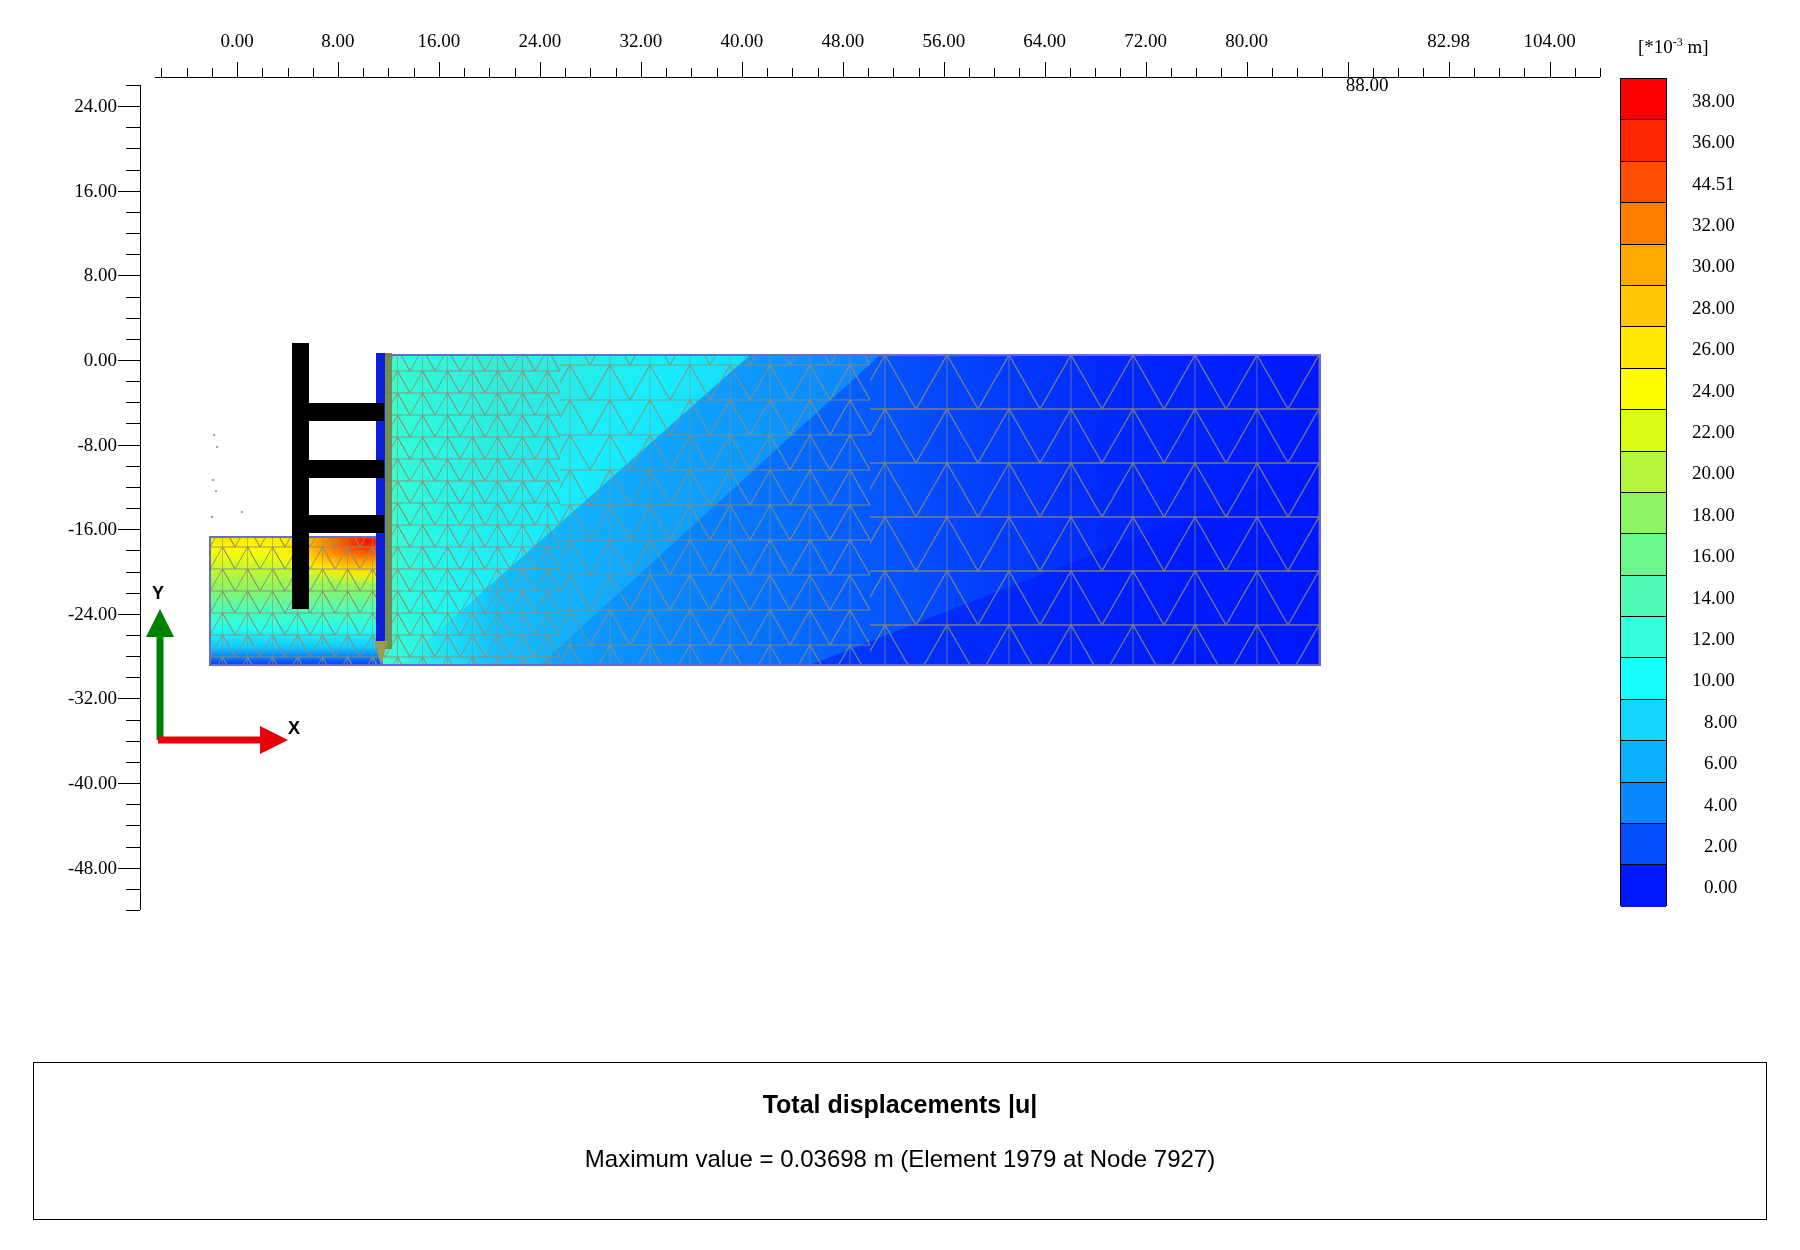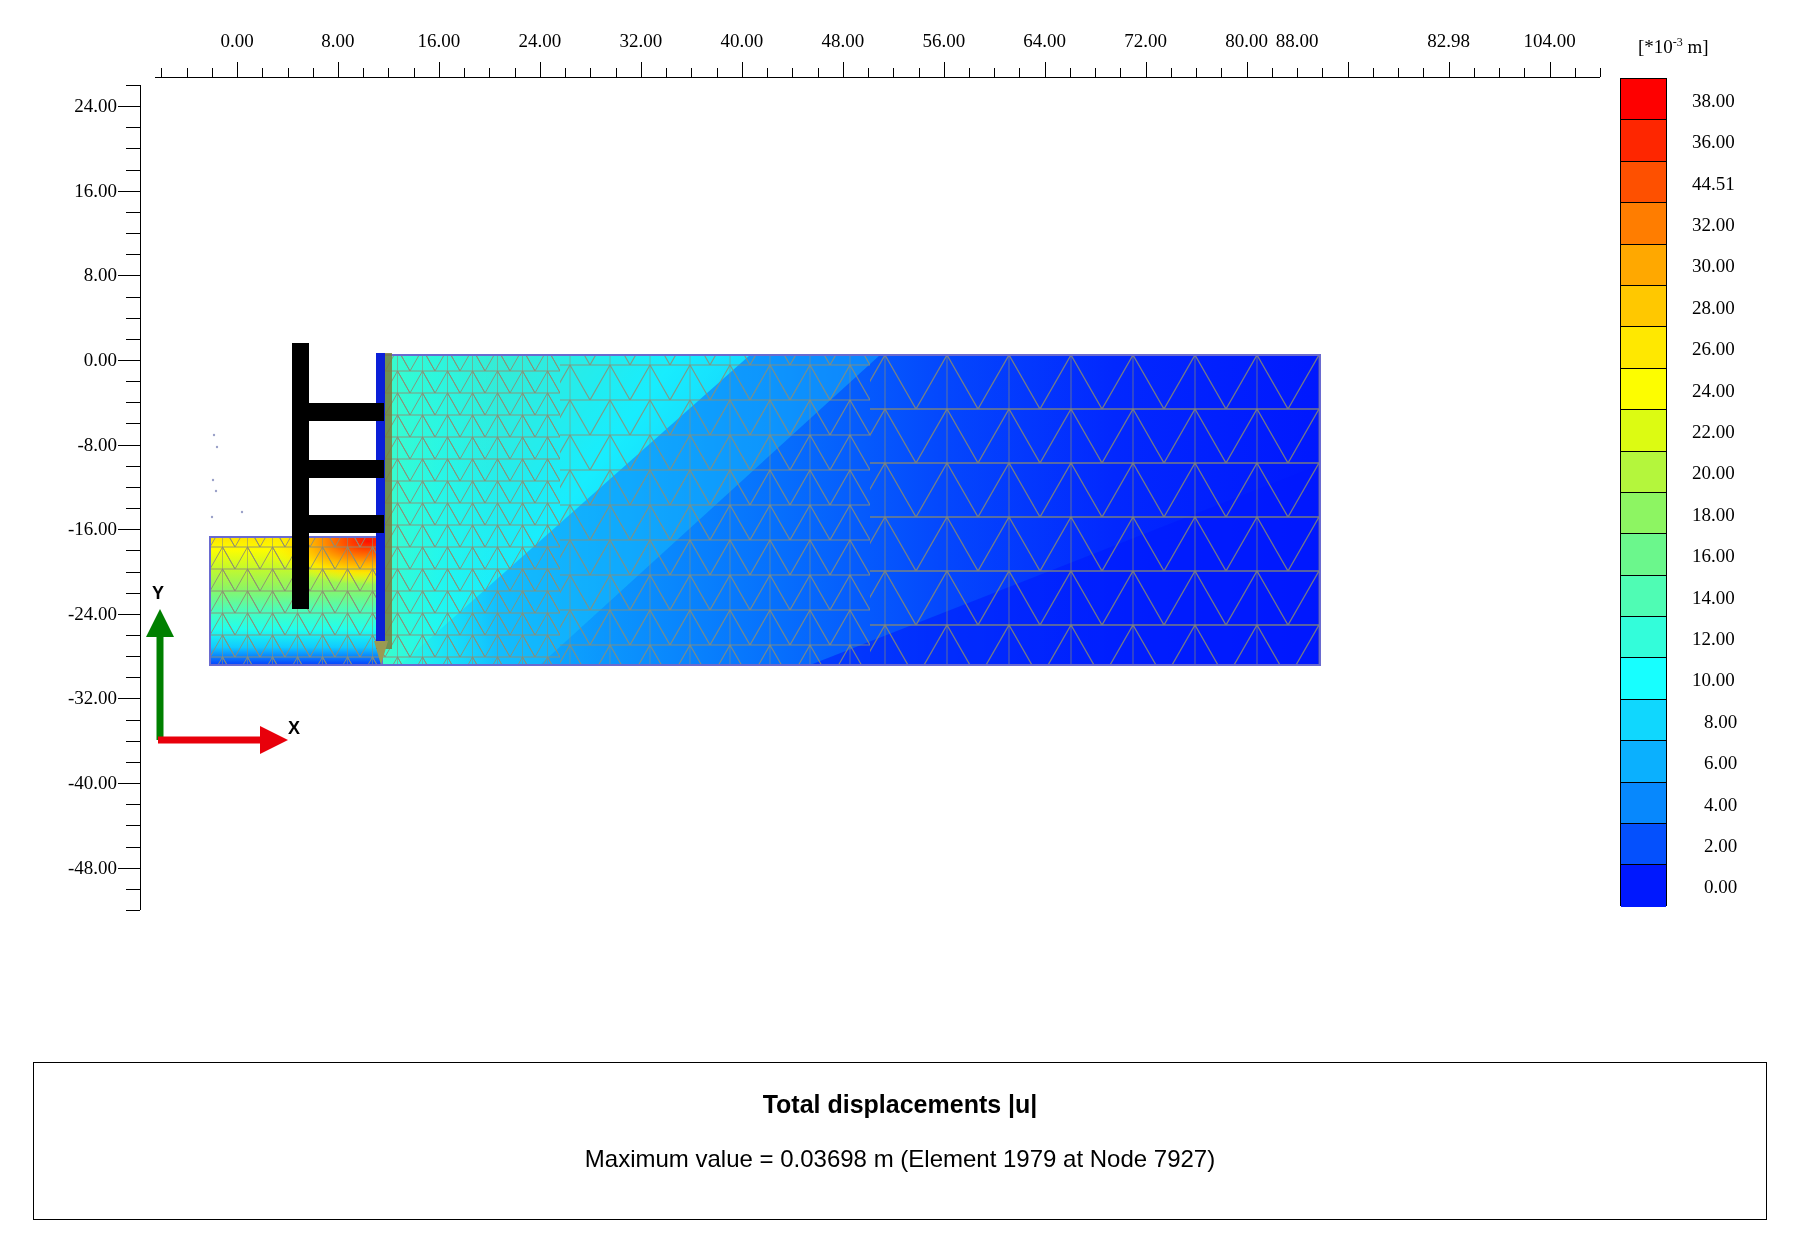--- a/index.html
+++ b/index.html
@@ -265,21 +265,21 @@
       <div class="xtick-label" style="left: 182.991px;">8.00</div>
       <div class="xtick-label" style="left: 283.952px;">16.00</div>
       <div class="xtick-label" style="left: 384.913px;">24.00</div>
       <div class="xtick-label" style="left: 485.873px;">32.00</div>
       <div class="xtick-label" style="left: 586.834px;">40.00</div>
       <div class="xtick-label" style="left: 687.795px;">48.00</div>
       <div class="xtick-label" style="left: 788.755px;">56.00</div>
       <div class="xtick-label" style="left: 889.716px;">64.00</div>
       <div class="xtick-label" style="left: 990.677px;">72.00</div>
       <div class="xtick-label" style="left: 1091.64px;">80.00</div>
-      <div class="xtick-label" style="left: 1142px;">88.00</div>
+      <div class="xtick-label" style="left: 1212px; margin-top: 44px;">88.00</div>
       <div class="xtick-label" style="left: 1293.56px;">82.98</div>
       <div class="xtick-label" style="left: 1394.52px;">104.00</div>
     </div>
 
   <div id="y-ruler">
     <div id="y-axis-line"></div>
   <div class="ytick minor" style="top: 825px;"></div>
       <div class="ytick minor" style="top: 803.846px;"></div>
       <div class="ytick major" style="top: 782.692px;"></div>
       <div class="ytick minor" style="top: 761.538px;"></div>

